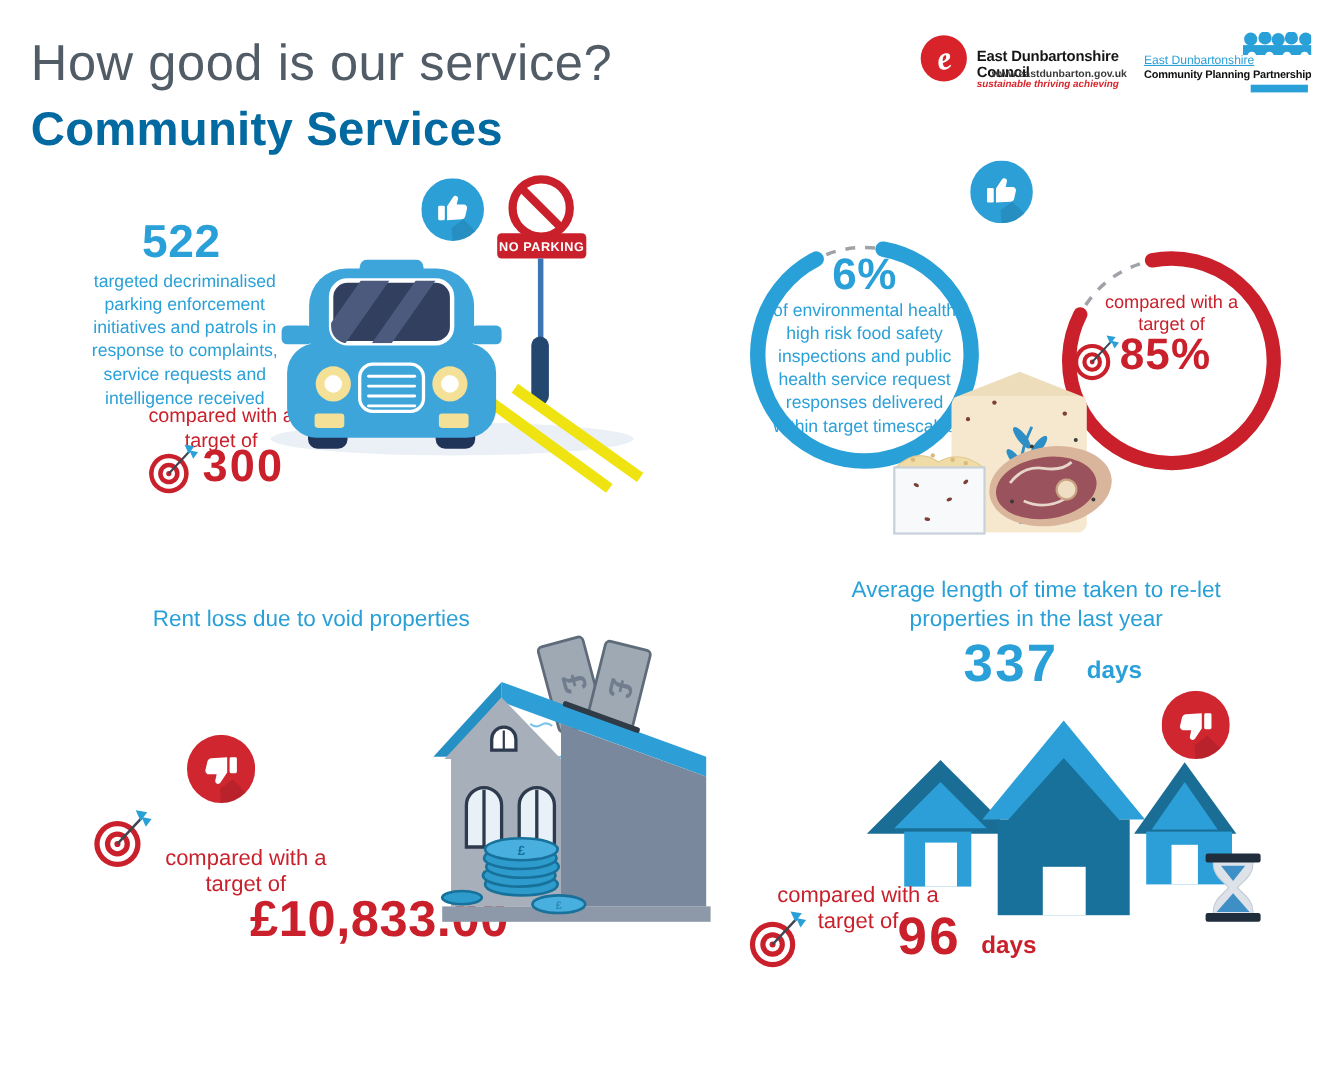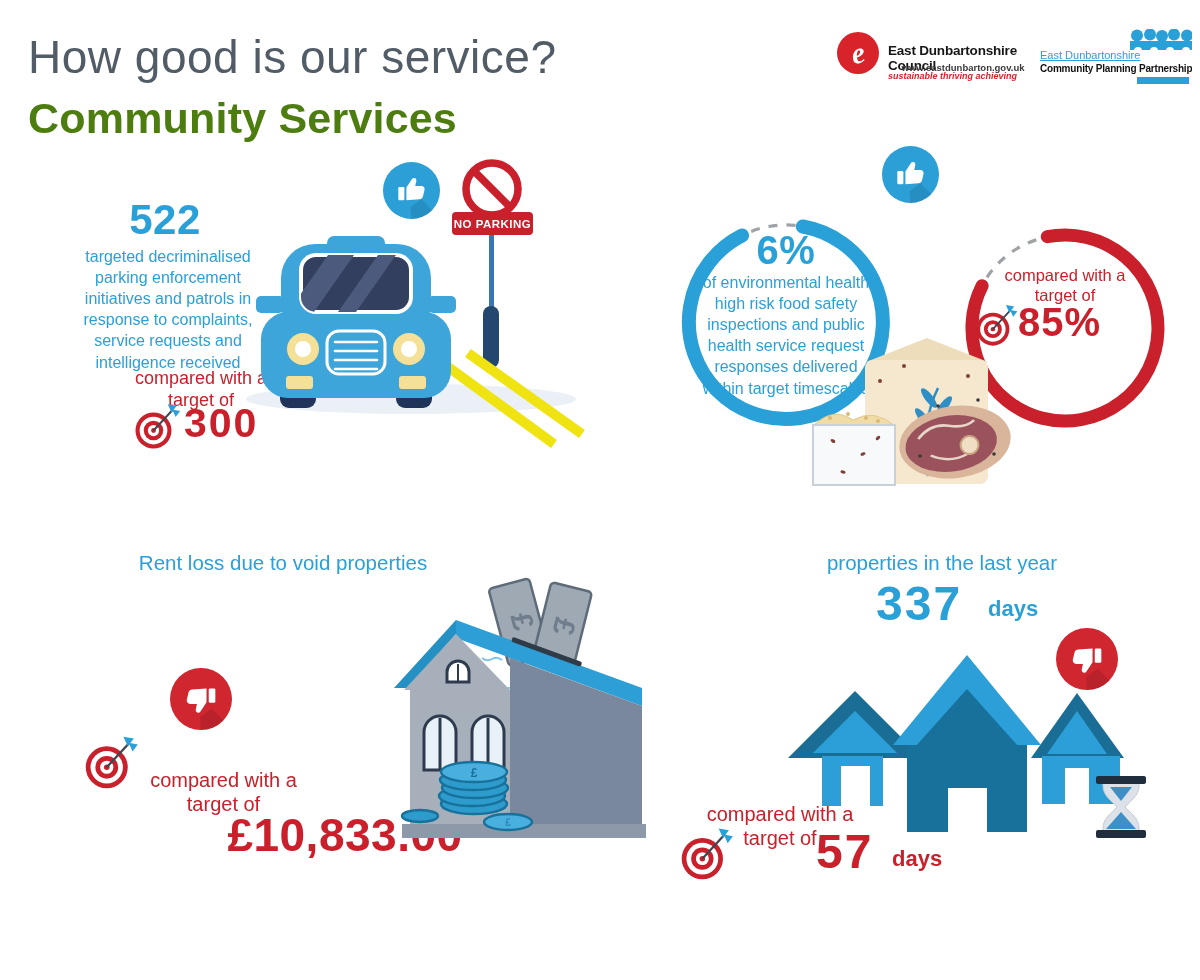--- a/index.html
+++ b/index.html
@@ -7,21 +7,21 @@
   #canvas{
     position:relative;width:1192px;height:980px;background:#ffffff;overflow:hidden;
     font-family:"Liberation Sans", sans-serif;
   }
   .abs{position:absolute;}
   .c{text-align:center;}
   .blue{color:#2AA0D8;}
   .red{color:#C9202B;}
   
   .main-title{left:28px;top:30px;font-size:46px;font-weight:500;color:#515C66;letter-spacing:.5px;}
-  .sub-title{left:28px;top:94px;font-size:43px;font-weight:700;color:#4d7c0f;letter-spacing:.2px;}
+  .sub-title{left:28px;top:94px;font-size:43px;font-weight:700;color:#0369a1;letter-spacing:.2px;}
   
   .council{left:836px;top:27px;width:202px;height:56px;}
   .council .tagline{left:52px;top:5px;font-size:9px;color:#D8232A;font-weight:700;font-style:italic;margin-top:39px;}
   .council .cname{left:52px;top:16px;font-size:13.5px;font-weight:700;color:#161616;letter-spacing:-.2px;}
   .council .curl{left:52px;top:35px;width:150px;font-size:9.5px;font-weight:700;color:#3a3a3a;text-align:center;}
   
   .partner{left:1040px;top:29px;width:156px;height:58px;}
   .partner .p1{left:0;top:20px;font-size:11px;color:#2AA0D8;text-decoration:underline;font-weight:400;}
   .partner .p2{left:0;top:34px;font-size:10px;font-weight:700;color:#111;letter-spacing:-.2px;}
   .partner .pbar{left:97px;top:48px;width:52px;height:7px;background:#2AA0D8;}
@@ -294,21 +294,21 @@
       <ellipse cx="83" cy="206" rx="33" ry="10" fill="#2D9BCB"></ellipse>
       <ellipse cx="84" cy="198" rx="33" ry="10" fill="#49AFDE"></ellipse>
       <ellipse cx="30" cy="242" rx="18" ry="6" fill="#2D9BCB"></ellipse>
       <ellipse cx="118" cy="248" rx="24" ry="8" fill="#49AFDE"></ellipse>
     </g>
     <text x="84" y="203" font-size="12" font-weight="700" fill="#17719B" text-anchor="middle" font-family="Liberation Sans, sans-serif">£</text>
     <text x="118" y="252" font-size="10" font-weight="700" fill="#2A89B5" text-anchor="middle" font-family="Liberation Sans, sans-serif">£</text>
   </svg>
 
   <div class="abs blue c" style="left:762px;top:524px;width:360px;font-size:20.5px;line-height:1.28">
-    <br>
+    <span>Average length of time taken to re-let</span><br>
     <span>properties in the last year</span>
   </div>
   <div class="abs big-val blue" style="left:876px;top:576px;font-size:48px;letter-spacing:2px">337</div>
   <div class="abs unit blue" style="left:988px;top:596px;font-size:22px">days</div>
 
   <svg class="abs" style="left:1056px;top:628px;width:62px;height:62px" viewBox="0 0 58 58">
     <circle cx="29" cy="29" r="29" fill="#CF2630"></circle>
     <path d="M29 58 a29 29 0 0 0 21-9 L39 38 l-11 8 z" fill="rgba(0,0,0,.10)"></path>
     <g transform="rotate(180 29 29)">
         <use href="#sym-thumb" x="13" y="12" width="33" height="33" fill="#ffffff"></use>
@@ -341,16 +341,16 @@
     <rect x="4" y="56" width="50" height="8" rx="2" fill="#1F2D3D"></rect>
   </svg>
 
   <svg class="abs" style="left:680px;top:826px;width:55px;height:55px" viewBox="0 0 64 64">
       <use href="#sym-target"></use>
     </svg>
   <div class="abs cmp red c" style="left:700px;top:802px;width:160px;font-size:20px">
     <span>compared with a</span><br>
     <span>target of</span>
   </div>
-  <div class="abs big-val red" style="left:816px;top:824px;font-size:48px;letter-spacing:2px">57</div>
+  <div class="abs big-val red" style="left:816px;top:824px;font-size:48px;letter-spacing:2px">96</div>
   <div class="abs unit red" style="left:892px;top:846px;font-size:22px">days</div>
 
 </div>
 
 </body></html>

